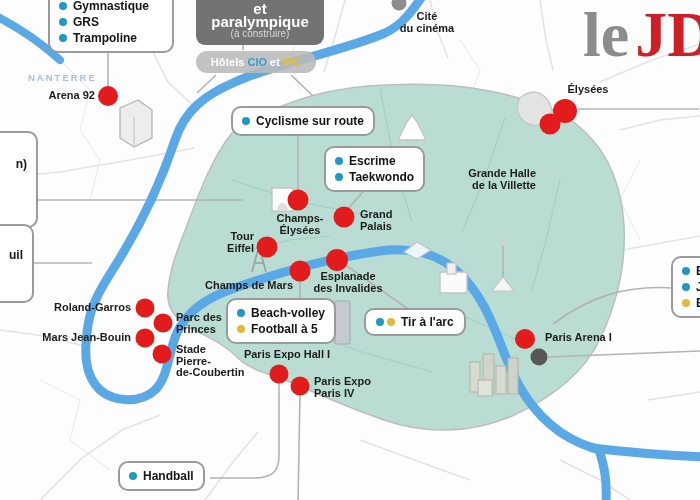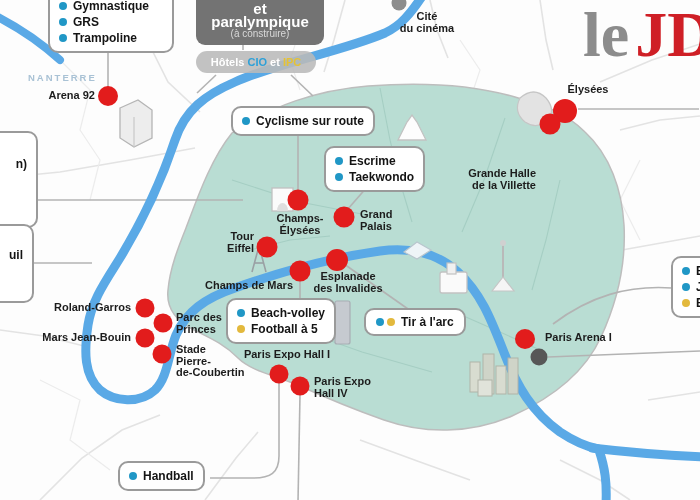--- a/index.html
+++ b/index.html
@@ -347,19 +347,19 @@
   <div class="lbl" style="left:176px;top:344px;">
     <span>Stade</span>
     <span>Pierre-</span>
     <span>de-Coubertin</span>
   </div>
   <div class="lbl ctr" style="left:287px;top:349px;">
     <span>Paris Expo Hall I</span>
   </div>
   <div class="lbl" style="left:314px;top:376px;">
     <span>Paris Expo</span>
-    <span>Hall IV</span>
+    <span>Paris IV</span>
   </div>
   <div class="lbl" style="left:545px;top:332px;">
     <span>Paris Arena I</span>
   </div>
 
 </div>
 
 </body></html>

